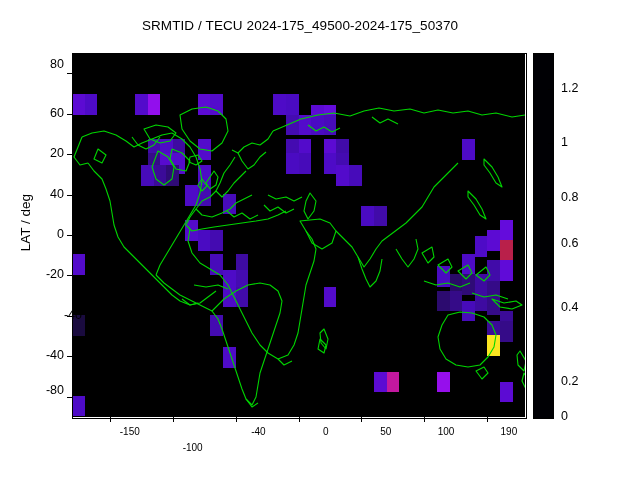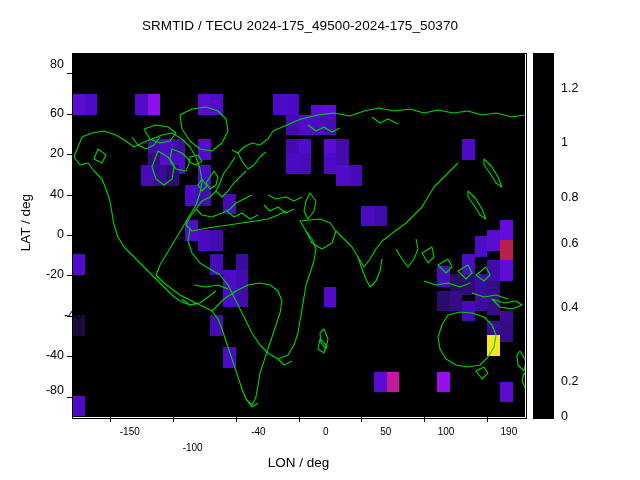--- a/index.html
+++ b/index.html
@@ -213,21 +213,20 @@
 
         <path d="M168,372 L166,384 L164,396 L170,400 L174,392 L176,380"></path>
       </g>
     </svg>
   </div>
   <div id="plot-border"></div>
 
   <div id="axis-x"></div>
   <div id="axis-y"></div>
 
-  <div id="xlabel">LON / deg</div>
   <div id="ylabel">LAT / deg</div>
 
   <div id="cbar">
     <div id="cbar-grad" style="background: linear-gradient(rgb(0, 0, 4) 100%, rgb(27, 11, 64) 90%, rgb(75, 11, 196) 78%, rgb(122, 12, 240) 70%, rgb(164, 17, 234) 62%, rgb(196, 24, 156) 53%, rgb(184, 33, 63) 44%, rgb(198, 50, 6) 34%, rgb(224, 106, 0) 22%, rgb(243, 160, 8) 12%, rgb(251, 212, 28) 4%, rgb(252, 250, 40) 0%);"></div>
   </div>
   <div id="cbar-ticks"></div>
 
 <div class="tick" style="left: 109.75px; top: 417px; width: 1px; height: 5px;"></div>
     <div class="xtl" style="left: 79.75px; top: 426px;">-150</div>
     <div class="tick" style="left: 172.667px; top: 417px; width: 1px; height: 5px;"></div>

